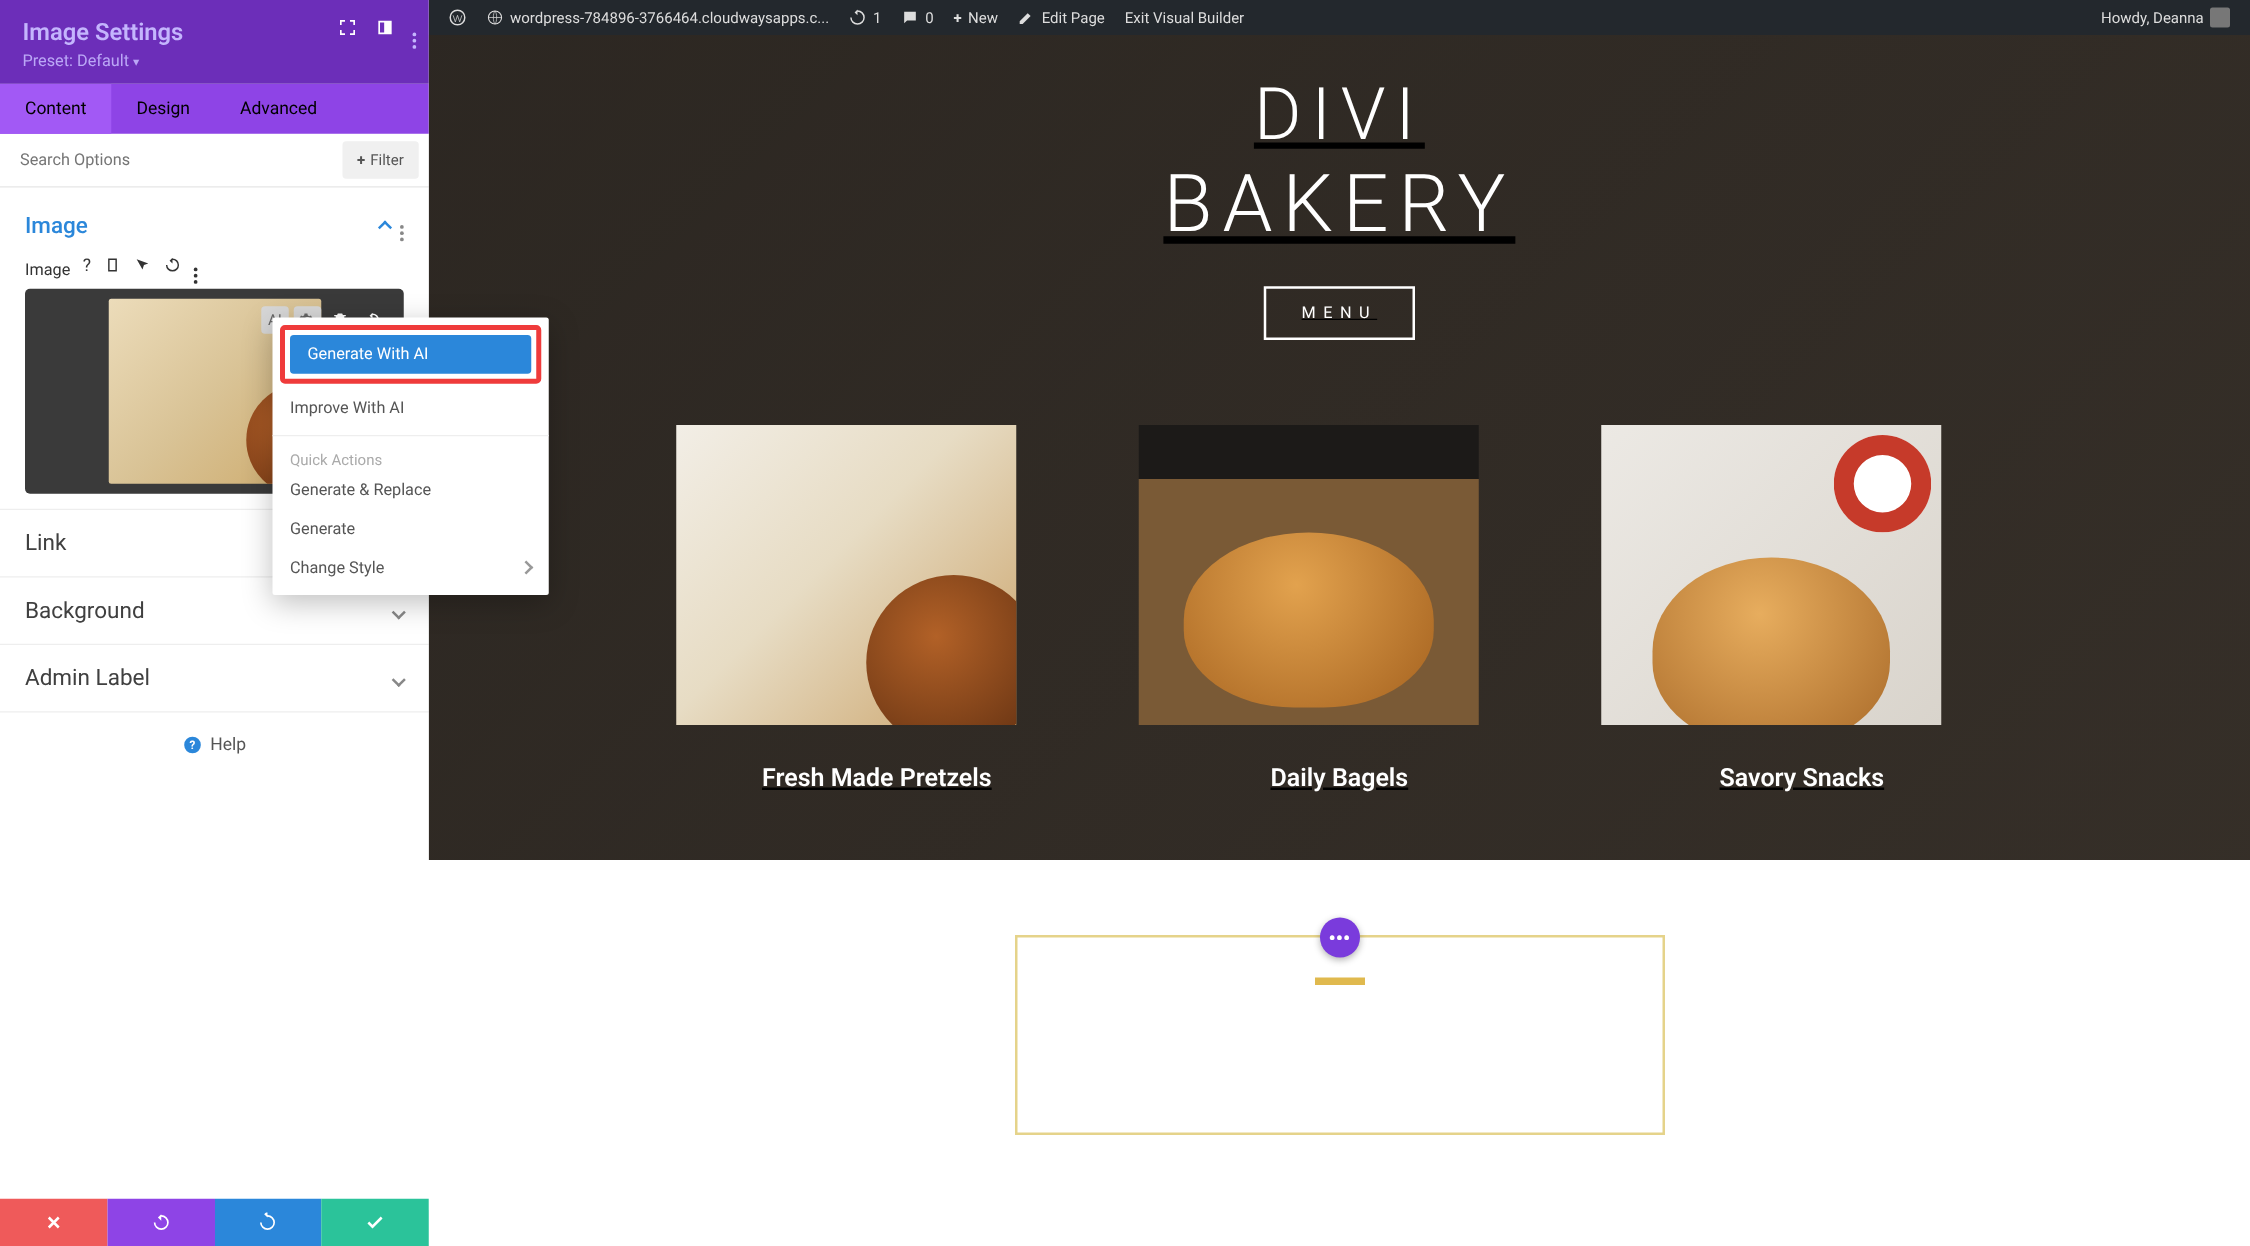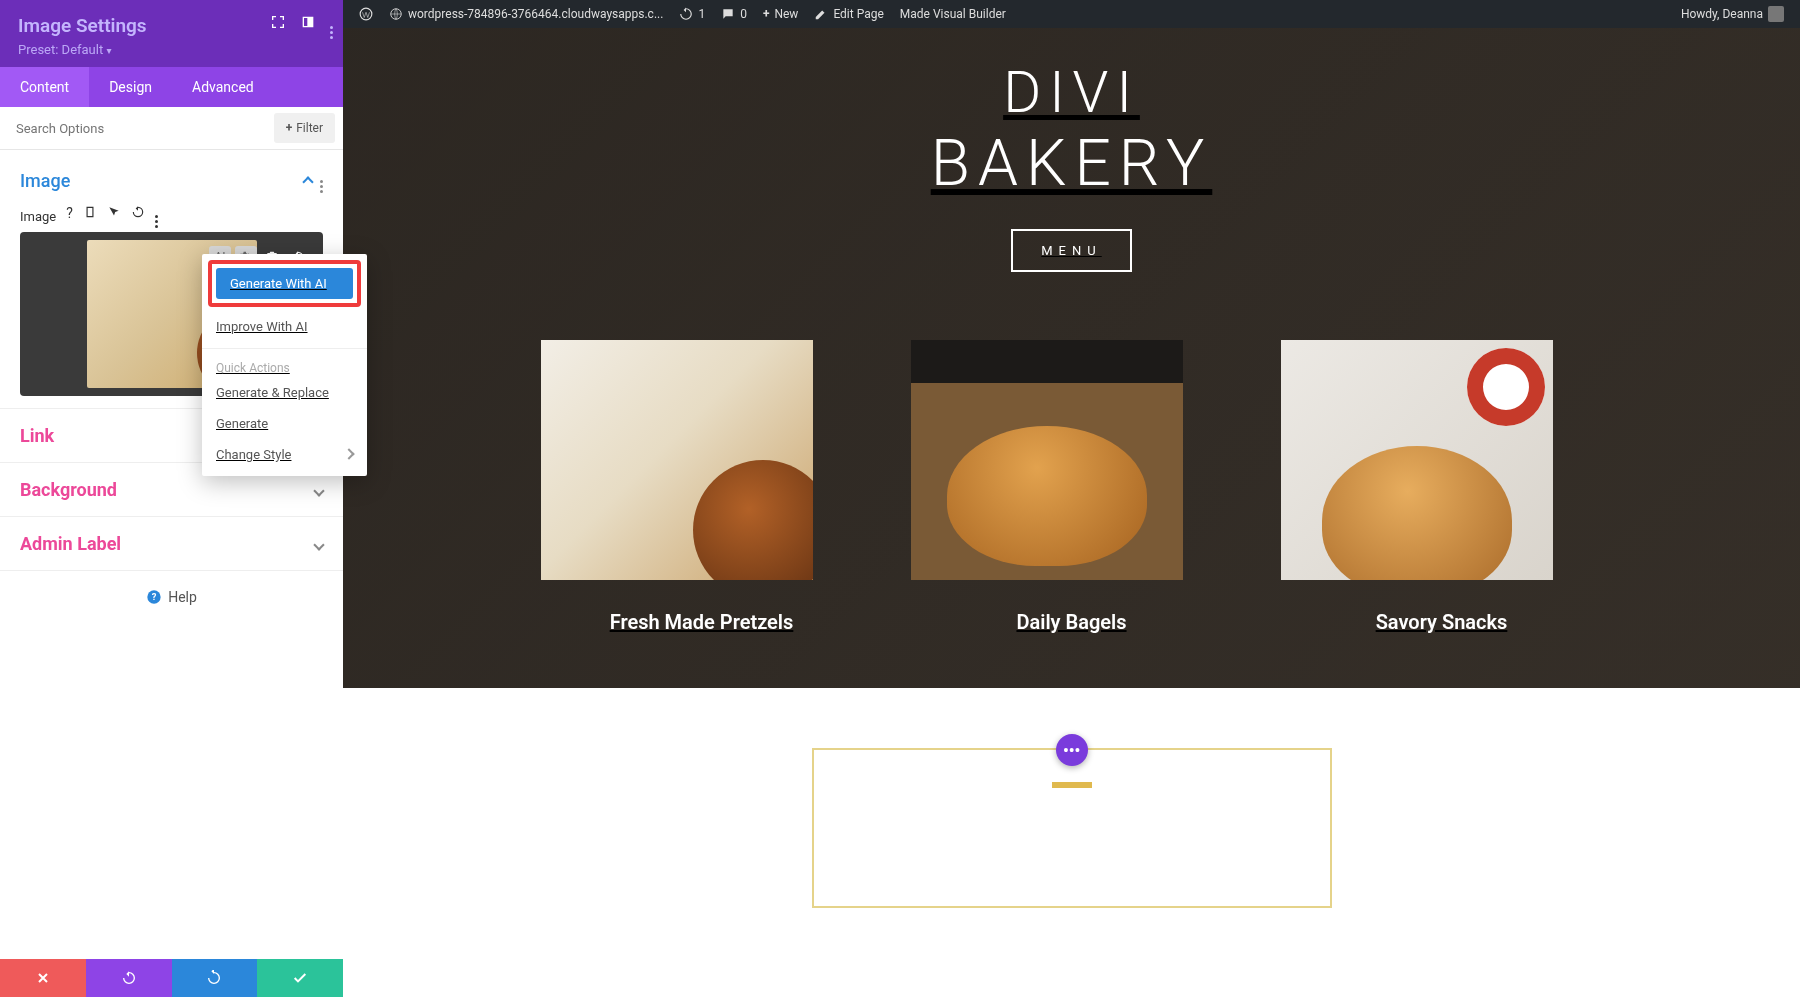--- a/index.html
+++ b/index.html
@@ -7,21 +7,21 @@
 
 
 .sidebar { position: absolute; left: 0; top: 0; width: 343px; height: 100%; background: #fff; display: flex; flex-direction: column; }
 .sidebar-header { background: #6c2eb9; color: #c4b5fd; padding: 14px 18px 10px; position: relative; }
 .sidebar-title { font-size: 19px; font-weight: 600; }
 .sidebar-preset { font-size: 13px; margin-top: 5px; opacity: .9; }
 .sidebar-header-icons { position: absolute; right: 10px; top: 14px; display: flex; gap: 14px; }
 .sidebar-header-icons svg, .sidebar-header-icons .icon-glyph { width: 16px; height: 16px; fill: #fff; color: #fff; cursor: pointer; }
 
 .tabs { background: #8e44e6; display: flex; }
-.tab { padding: 12px 20px; color: #ffffff; font-size: 14px; cursor: pointer; }
+.tab { padding: 12px 20px; color: #000000; font-size: 14px; cursor: pointer; }
 .tab.active { background: #a259f5; }
 
 .search-row { display: flex; align-items: center; border-bottom: 1px solid #e6e6e6; }
 .search-input { flex: 1; border: none; padding: 12px 16px; font-size: 13px; color: #888; outline: none; }
 .filter-btn { background: #f0f0f0; border: none; padding: 8px 12px; margin: 6px 8px; font-size: 12px; color: #555; border-radius: 3px; cursor: pointer; display: flex; align-items: center; gap: 4px; }
 
 .section-block { padding: 12px 20px; border-bottom: 1px solid #eee; }
 .section-head { display: flex; align-items: center; justify-content: space-between; cursor: pointer; padding: 6px 0; }
 .section-head .label { color: #2b87da; font-size: 18px; font-weight: 500; }
 .section-head .icons { display: flex; align-items: center; gap: 8px; color: #666; }
@@ -32,35 +32,35 @@
 
 .image-preview { background: #3a3a3a; border-radius: 4px; padding: 8px; position: relative; height: 164px; display:flex; align-items:center; justify-content:center; }
 .image-preview-inner { width: 170px; height: 148px; background: linear-gradient(135deg,#ecdcba 0%, #d9c396 50%, #cdaa6b 100%); border-radius: 2px; position: relative; overflow: hidden; }
 .pretzel-hint { position:absolute; right:-30px; bottom:-10px; width:90px; height:90px; border-radius:50%; background: radial-gradient(circle at 40% 35%, #b8632a, #6e3412); }
 .image-toolbar { position: absolute; top: 14px; right: 14px; display: flex; gap: 4px; }
 .image-toolbar .btn { width: 22px; height: 22px; display: flex; align-items: center; justify-content: center; cursor: pointer; border-radius: 3px; color: #fff; font-size: 12px; }
 .image-toolbar .btn.light { background: #d7d7d7; color: #666; }
 .image-toolbar .btn svg { width: 14px; height: 14px; fill: currentColor; }
 
 .accordion-item { padding: 16px 20px; border-bottom: 1px solid #eee; display: flex; justify-content: space-between; align-items: center; cursor: pointer; }
-.accordion-item .label { color: #ec4899; font-size: 18px; font-weight: bold; }
+.accordion-item .label { color: #404040; font-size: 18px; }
 
 .help-row { padding: 18px 0; display: flex; justify-content: center; align-items: center; gap: 6px; color: #555; font-size: 14px; }
 .help-row svg { width: 16px; height: 16px; fill: #2b87da; }
 
 .bottom-bar { position: absolute; left: 0; bottom: 0; width: 343px; height: 38px; display: flex; }
 .bottom-bar .bb { flex: 1; display: flex; align-items: center; justify-content: center; cursor: pointer; color: #fff; }
 .bb.red { background: #ef5a5a; }
 .bb.purple { background: #8e44e6; }
 .bb.blue { background: #2b87da; }
 .bb.green { background: #2bc39a; }
 .bb svg { width: 16px; height: 16px; fill: #fff; }
 
 
-.ai-dropdown { position: absolute; left: 202px; top: 254px; width: 165px; background: #fff; border-radius: 2px; box-shadow: 0 6px 24px rgba(0,0,0,.25); z-index: 50; padding: 6px 0; text-decoration: underline; }
+.ai-dropdown { position: absolute; left: 218px; top: 254px; width: 221px; background: #fff; border-radius: 2px; box-shadow: 0 6px 24px rgba(0,0,0,.25); z-index: 50; padding: 6px 0; }
 .ai-highlight-box { border: 4px solid #ef3b3b; border-radius: 4px; margin: 0 6px 4px; padding: 4px; }
 .ai-item { padding: 8px 14px; font-size: 13px; color: #555; cursor: pointer; display:flex; align-items:center; justify-content:space-between; }
 .ai-item.active { background: #2b87da; color: #fff; border-radius: 3px; }
 .ai-divider { height: 1px; background: #eee; margin: 6px 0; }
 .ai-label { padding: 6px 14px 2px; font-size: 12px; color: #aaa; }
 .ai-item .chev { font-size: 11px; color: #999; }
 
 
 .main { position: absolute; left: 343px; top: 0; right: 0; bottom: 0; overflow: hidden; }
 .wp-topbar { height: 28px; background: #23282d; color: #ddd; display: flex; align-items: center; padding: 0 8px; font-size: 12px; }
@@ -282,21 +282,21 @@
     <div class="wp-item">
         <span style="font-weight:700;">+</span>
         <span>New</span>
       </div>
     <div class="wp-item">
         <svg viewBox="0 0 24 24">
           <path d="M3 17l11-11 4 4L7 21H3v-4z" fill="#ddd"></path>
         </svg>
         <span>Edit Page</span>
       </div>
-    <div class="wp-item">Made Visual Builder</div>
+    <div class="wp-item">Exit Visual Builder</div>
     <div class="spacer"></div>
     <div class="wp-item">
         <span>Howdy, Deanna</span>
         <span class="avatar"></span>
       </div>
   </div>
 
   <div class="hero">
     <div class="hero-logo">
       <div class="line1">DIVI</div>

